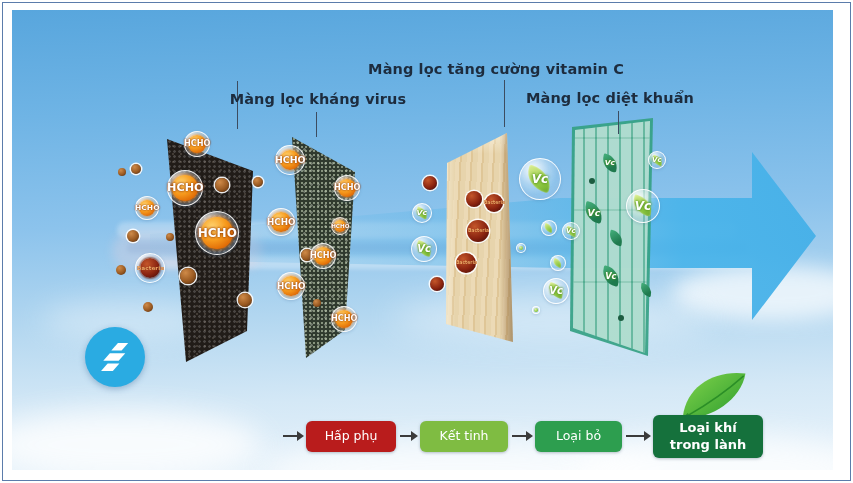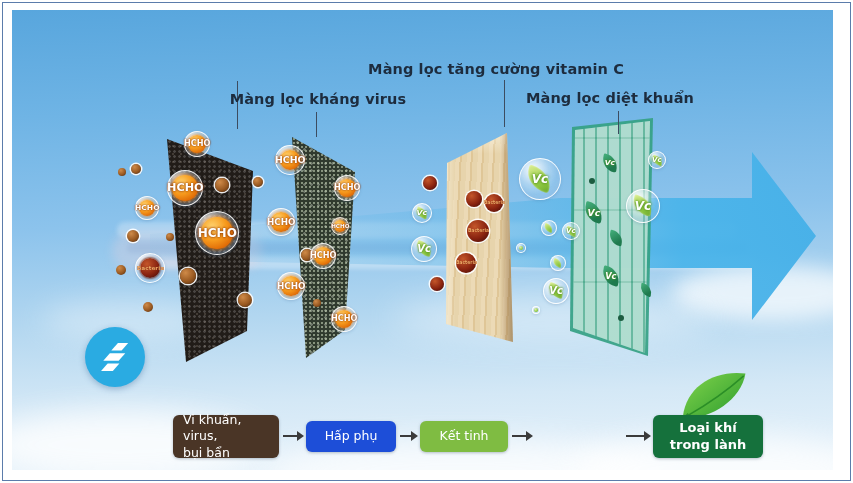--- a/index.html
+++ b/index.html
@@ -360,33 +360,32 @@
       </linearGradient>
     </defs>
     <g transform="rotate(-8 39 26)">
       <path d="M4,44 C12,14 42,2 72,10 C64,36 30,50 8,46 Z" fill="url(#lg)"></path>
       <path d="M8,44 C28,36 52,24 70,12" stroke="#2b8f27" stroke-width="1.6" fill="none"></path>
       <path d="M2,48 L10,42" stroke="#2e8f2a" stroke-width="2.4" fill="none"></path>
     </g>
   </svg>
 
   <div style="position:absolute;inset:0;">
-      <div class="fbox" style="left: 173px; top: 415px; width: 106px; height: 43px; background: rgb(74, 53, 38); align-items: flex-start; padding-left: 10px;">
-        <div>Vi khuẩn, virus,</div>
-        <div>bụi bẩn</div>
-      </div>
       <div class="farrow" style="left: 283px; top: 435px; width: 19px;"></div>
-      <div class="fbox" style="left: 306px; top: 421px; width: 90px; height: 31px; background: #1d4ed8;">
+      <div class="fbox" style="left: 306px; top: 421px; width: 90px; height: 31px; background: #b91c1c;">
         <div>Hấp phụ</div>
       </div>
       <div class="farrow" style="left: 400px; top: 435px; width: 16px;"></div>
       <div class="fbox" style="left: 420px; top: 421px; width: 88px; height: 31px; background: rgb(127, 188, 66);">
         <div>Kết tinh</div>
       </div>
       <div class="farrow" style="left: 512px; top: 435px; width: 19px;"></div>
+      <div class="fbox" style="left: 535px; top: 421px; width: 87px; height: 31px; background: rgb(45, 158, 79);">
+        <div>Loại bỏ</div>
+      </div>
       <div class="farrow" style="left: 626px; top: 435px; width: 23px;"></div>
       <div class="fbox" style="left: 653px; top: 415px; width: 110px; height: 43px; background: rgb(21, 113, 60); font-weight: 700; font-size: 13px;">
         <div>Loại khí</div>
         <div>trong lành</div>
       </div>
     </div>
 
   <div class="frame" style="border-color: rgb(91, 124, 171);"></div>
 </div>
 

